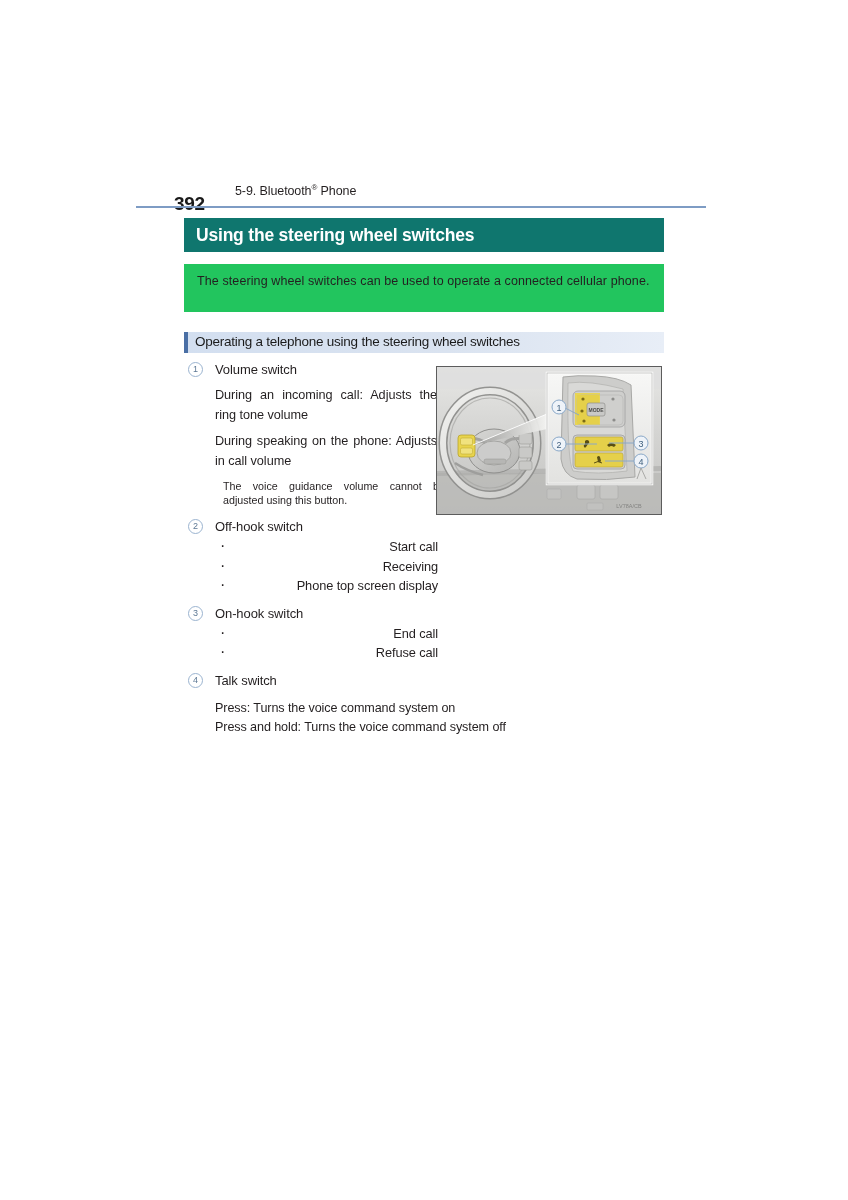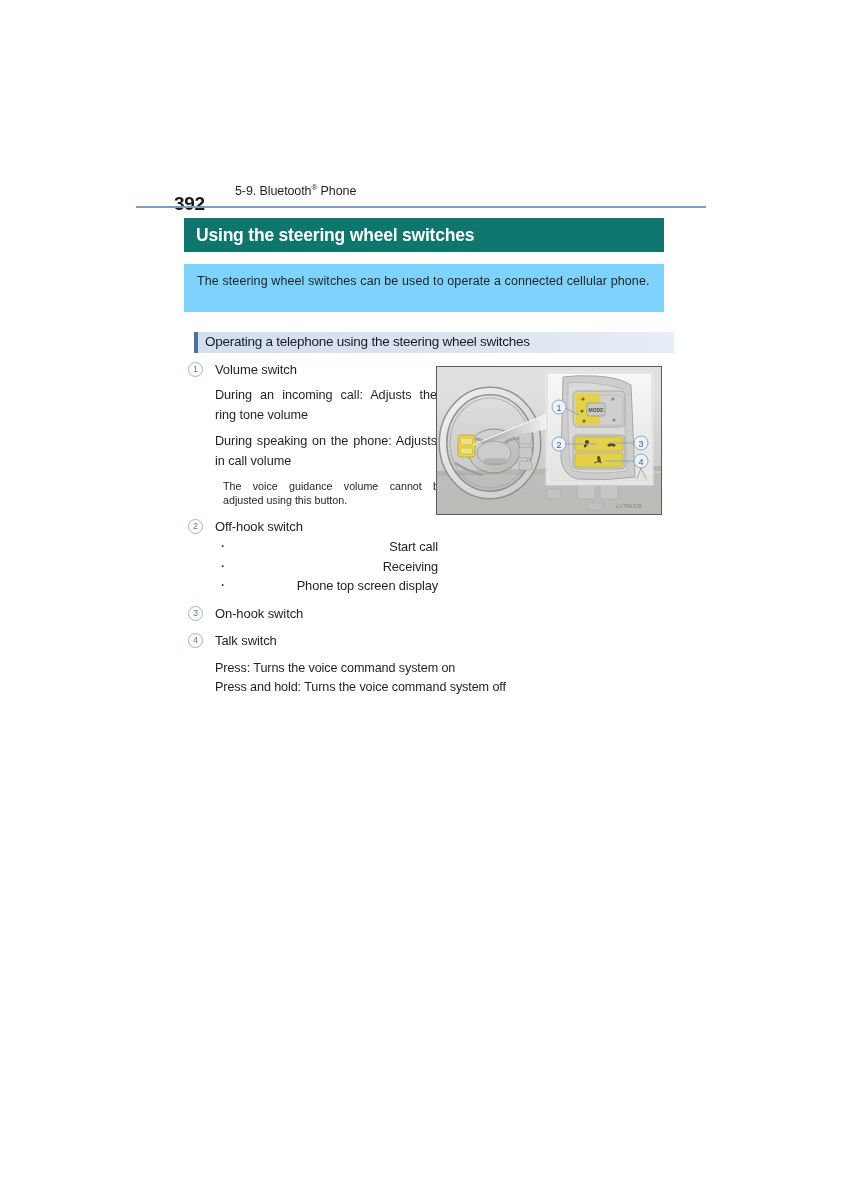--- a/index.html
+++ b/index.html
@@ -76,21 +76,21 @@
     letter-spacing: -0.2px;
   }
 
   
   .intro-box {
     position: absolute;
     left: 184px;
     top: 264px;
     width: 480px;
     height: 48px;
-    background: #7dd3fc;
+    background: #22c55e;
   }
   .intro-box .intro-text {
     position: absolute;
     left: 13px;
     top: 8px;
     width: 455px;
     font-size: 12.5px;
     line-height: 19px;
     color: #231f20;
     text-align: justify;
@@ -98,21 +98,20 @@
   }
 
   
   .subsection {
     position: absolute;
     left: 184px;
     top: 332px;
     width: 480px;
     height: 21px;
     background: linear-gradient(to right, #d3dff0 0%, #dae3f0 55%, #e8eef7 100%);
-    margin-left: 10px;
   }
   .subsection-accent {
     position: absolute;
     left: 0;
     top: 0;
     width: 4px;
     height: 21px;
     background: #4a6fa5;
   }
   .subsection-title {
@@ -270,20 +269,24 @@
   <ul class="bullets">
     <li>Start call</li>
     <li>Receiving</li>
     <li>Phone top screen display</li>
   </ul>
 
   <div class="item-row gap-c">
     <div class="num-circle">3</div>
     <div class="item-label">On-hook switch</div>
   </div>
+  <ul class="bullets">
+    <li>End call</li>
+    <li>Refuse call</li>
+  </ul>
 
   <div class="item-row gap-c">
     <div class="num-circle">4</div>
     <div class="item-label">Talk switch</div>
   </div>
   <div class="sub-lines gap-b">
     <div>Press: Turns the voice command system on</div>
     <div>Press and hold: Turns the voice command system off</div>
   </div>
 </div>

